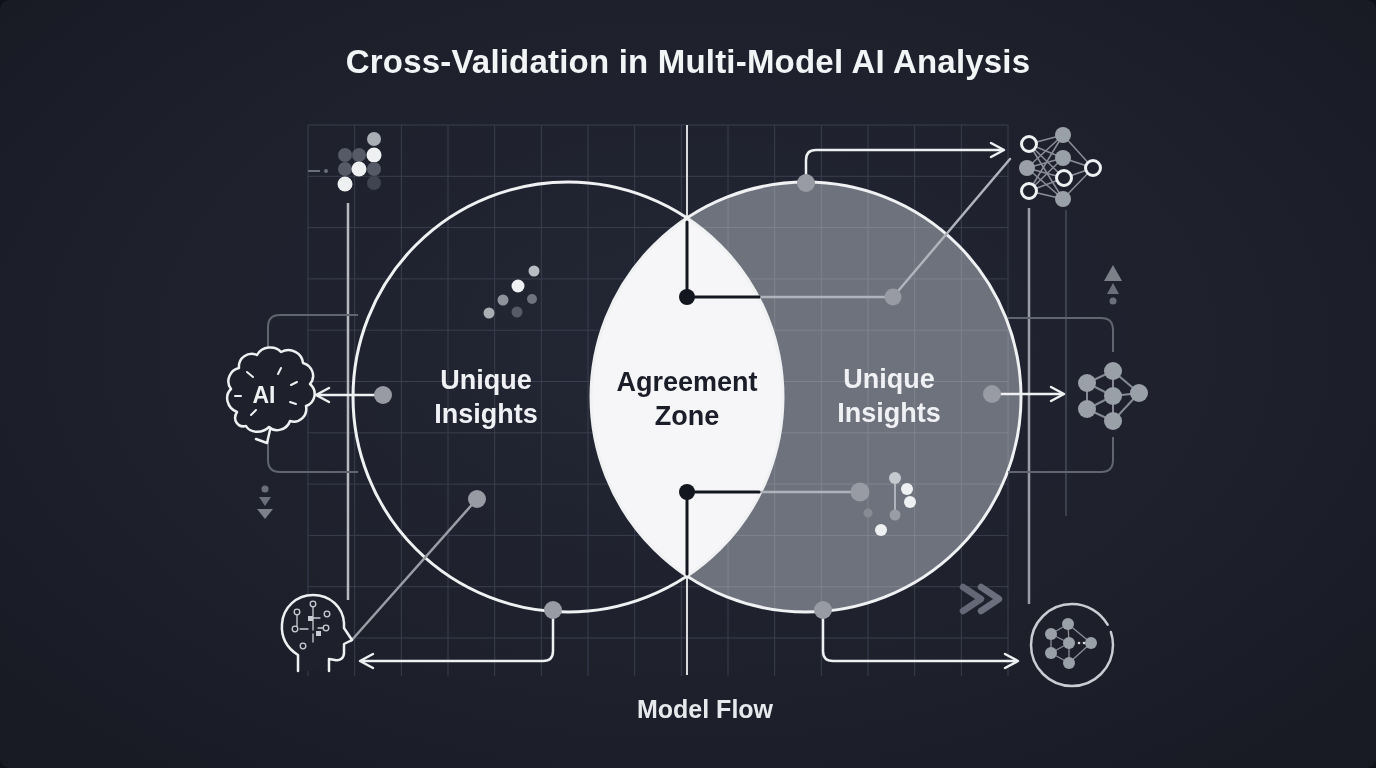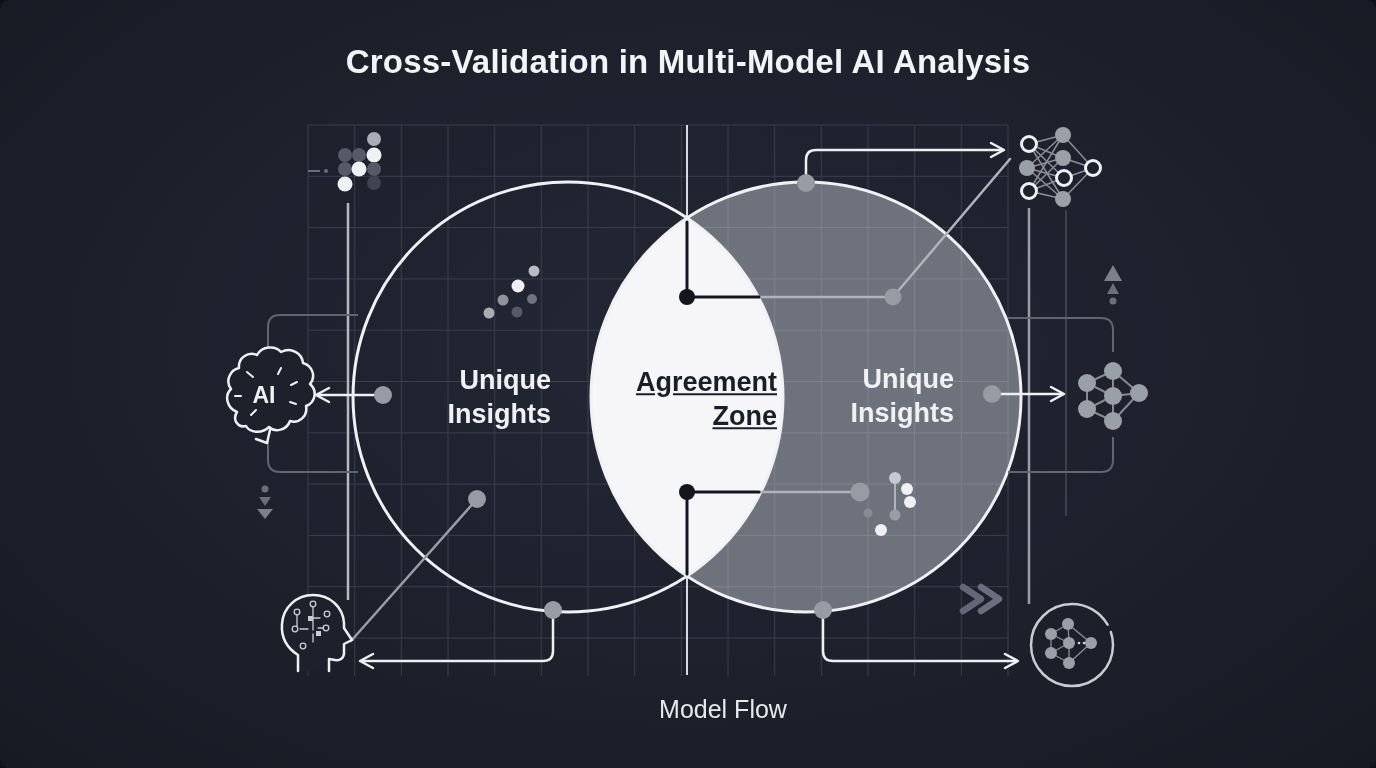--- a/index.html
+++ b/index.html
@@ -5,25 +5,25 @@
   html,body{margin:0;padding:0;background:#10121a;}
   #stage{
     position:relative;width:1376px;height:768px;overflow:hidden;
     background:radial-gradient(ellipse at 50% 45%, #232634 0%, #1e212c 55%, #171923 100%);
     font-family:"Liberation Sans", sans-serif;
     border-radius:10px;
   }
   #diagram-svg{position:absolute;left:0;top:0;}
   .overlay{position:absolute;transform:translate(-50%,-50%);text-align:center;pointer-events:none;}
   .title{left:688px;top:62px;font-size:33px;font-weight:bold;color:#f3f4f6;white-space:nowrap;letter-spacing:.2px;}
-  .venn-label{font-size:27px;font-weight:bold;color:#f0f1f4;line-height:1.25;text-align:right;}
+  .venn-label{font-size:27px;font-weight:bold;color:#f0f1f4;line-height:1.25;}
   .venn-label.left{left:486px;top:398px;width:130px;}
   .venn-label.right{left:889px;top:397px;width:130px;}
-  .venn-label.center{left:687px;top:400px;width:180px;color:#1b1e28;text-decoration:underline;}
-  .flow-label{left:723px;top:709px;font-size:25px;font-weight:400;color:#e8e9ed;white-space:nowrap;}
+  .venn-label.center{left:687px;top:400px;width:180px;color:#1b1e28;}
+  .flow-label{left:705px;top:709px;font-size:25px;font-weight:700;color:#e8e9ed;white-space:nowrap;}
   .ai-label{left:264px;top:395px;font-size:23px;font-weight:bold;color:#eef0f2;}
 </style>
 </head>
 <body>
 
 <div id="stage">
 
 <svg id="diagram-svg" width="1376" height="768" viewBox="0 0 1376 768">
   <defs>
     <clipPath id="clipRight">

